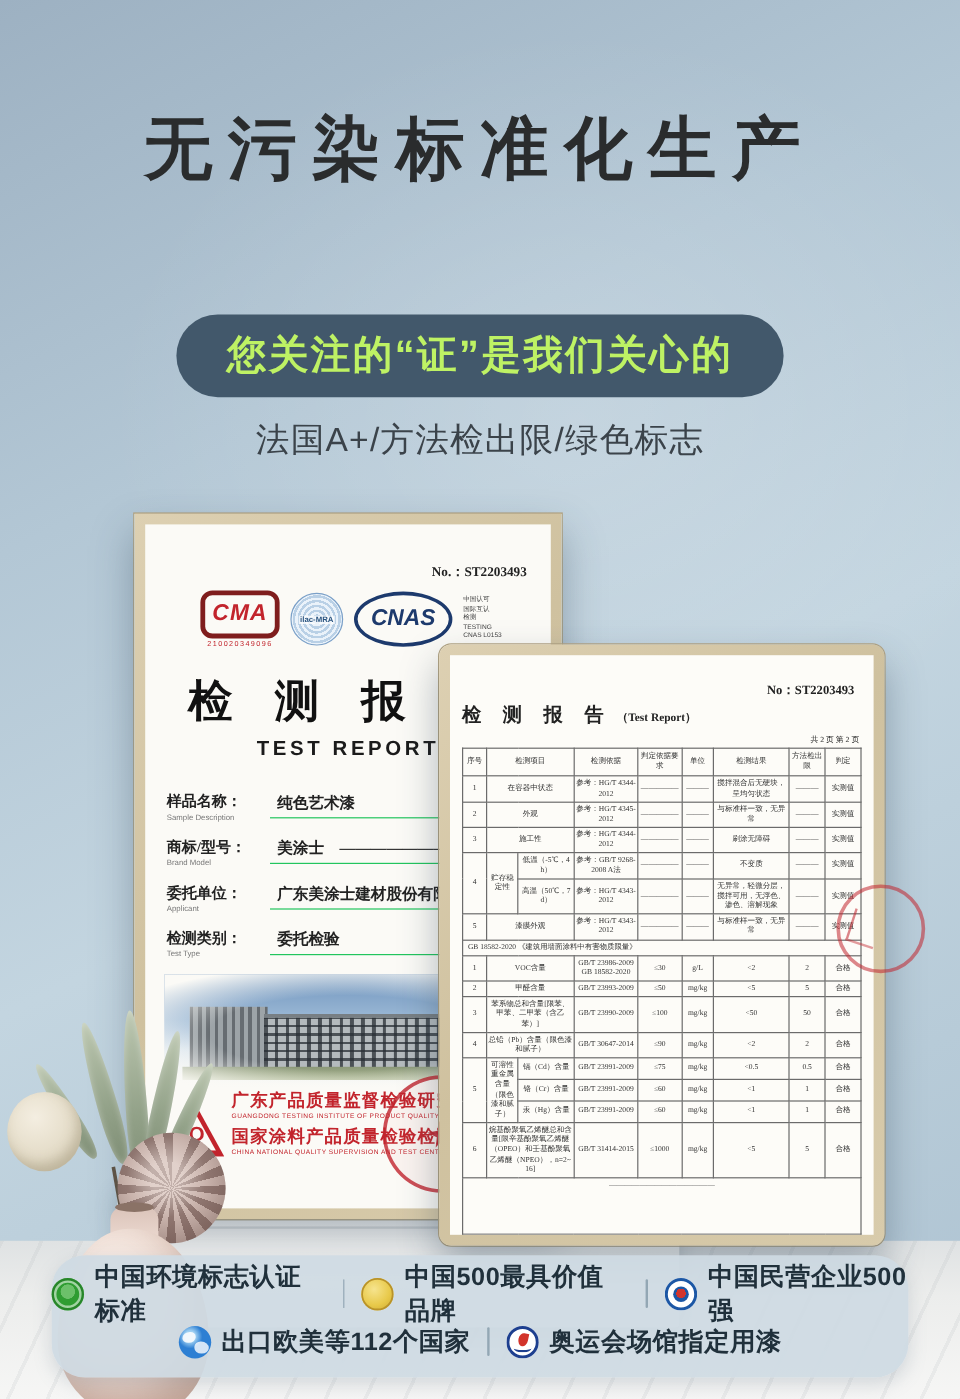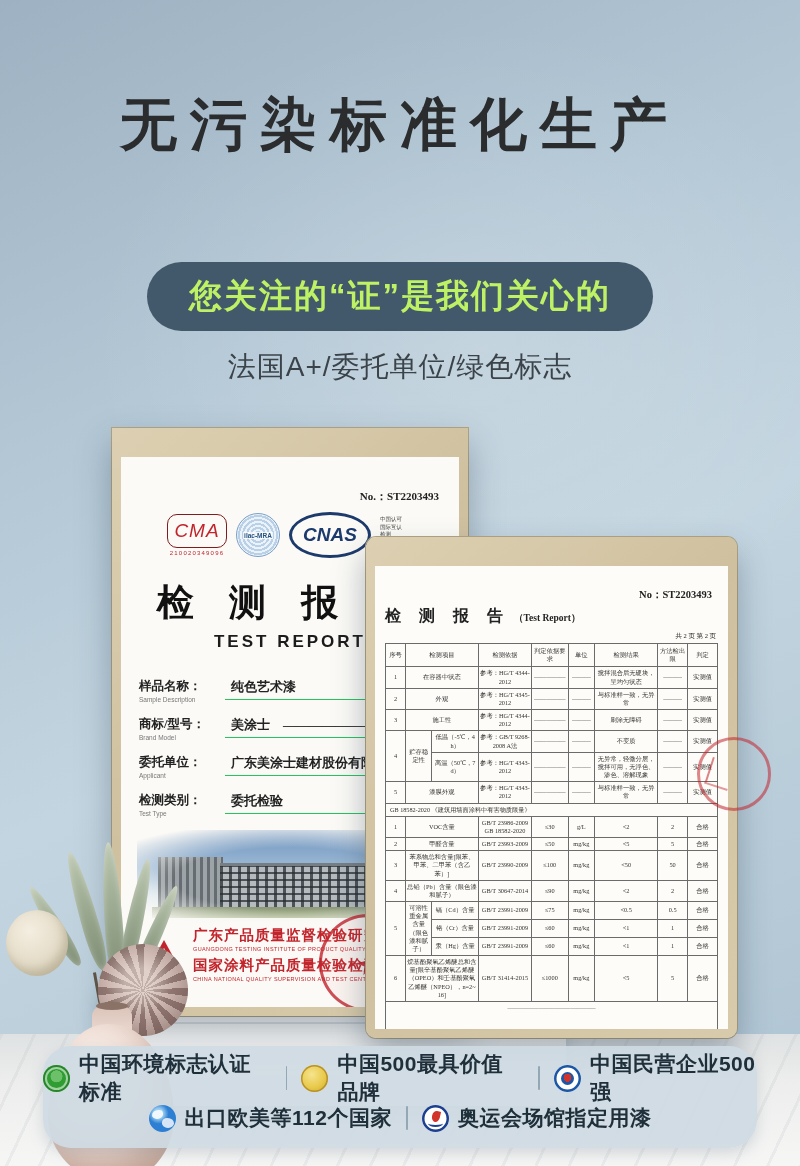--- a/index.html
+++ b/index.html
@@ -26,32 +26,32 @@
   .marble::after{content:"";position:absolute;inset:0;
           background:repeating-linear-gradient(115deg,rgba(175,181,185,.16) 0 3px,transparent 3px 30px);}
   .shelf{position:absolute;left:98px;top:986px;width:468px;height:120px;z-index:2;
          background:linear-gradient(180deg,#ffffff 0%,#f6f6f4 60%,#efefed 100%);
          box-shadow:0 10px 18px rgba(80,95,110,.25);border-radius:3px;}
   .shelf::after{content:"";position:absolute;left:4%;right:4%;top:36px;height:2px;background:rgba(188,193,196,.45);}
 
   
   .frame{position:absolute;background:linear-gradient(135deg,#ddd0b2 0%,#cfc19f 45%,#d8cbab 100%);
          box-shadow:0 16px 32px rgba(45,65,85,.38),0 0 0 1px #b4a584;}
-  .frame .paper{position:absolute;inset:9px;background:#fbfaf6;overflow:hidden;margin-top:20px;}
+  .frame .paper{position:absolute;inset:9px;background:#fbfaf6;overflow:hidden;}
   .lframe{left:112px;top:428px;width:356px;height:588px;z-index:3;}
   .rframe{left:366px;top:537px;width:371px;height:501px;z-index:4;border-radius:10px;}
   .rframe .paper{background:#fdfcf8;}
 
   
   .lc{position:relative;width:100%;height:100%;padding:10px 16px;box-sizing:border-box;
       font-family:"Liberation Serif",serif;color:#222;}
   .lc .no{margin-top:22px;text-align:right;font-size:11px;font-weight:700;padding-right:4px;}
   .lc .logos{display:flex;align-items:center;gap:9px;margin:8px 0 0 30px;}
-  .cma-box{width:58px;height:32px;border:1px solid #7f1d1d;border-radius:10px;display:flex;
-           align-items:center;justify-content:center;color:#c2242c;font-weight:400;font-style:italic;
+  .cma-box{width:58px;height:32px;border:4px solid #7f1d1d;border-radius:10px;display:flex;
+           align-items:center;justify-content:center;color:#c2242c;font-weight:700;font-style:italic;
            font-size:19px;letter-spacing:1px;font-family:"Liberation Sans",sans-serif;}
   .cma-code{font-size:6px;color:#c2242c;letter-spacing:1.2px;text-align:center;margin-top:2px;
             font-family:"Liberation Sans",sans-serif;}
   .ilac{width:42px;height:42px;border-radius:50%;border:1.5px solid #7ba0c8;position:relative;flex:none;
         background:repeating-radial-gradient(circle at 50% 50%,#eaf2fa 0 2px,#b9d0e6 2px 4px);
         display:flex;align-items:center;justify-content:center;}
   .ilac span{font-size:6.5px;font-weight:700;color:#27527f;background:rgba(255,255,255,.75);
              padding:0 1px;font-family:"Liberation Sans",sans-serif;}
   .cnas{width:76px;height:40px;border:3px solid #1d3a6d;border-radius:50%;display:flex;flex:none;
         align-items:center;justify-content:center;color:#1d3a6d;font-weight:800;font-style:italic;
@@ -173,21 +173,21 @@
   .ico-oly::before{content:"";position:absolute;left:6px;bottom:5px;width:15px;height:5px;
            border-bottom:2.5px solid #1d3f8f;border-radius:50%;}
 </style>
 </head>
 <body>
 
 <div class="page">
 
   <div class="title l1">无污染标准化生产</div>
   <div class="banner">您关注的“证”是我们关心的</div>
-  <div class="subtitle">法国A+/委托单位/绿色标志</div>
+  <div class="subtitle">法国A+/方法检出限/绿色标志</div>
 
   <div class="marble"></div>
   <div class="shelf"></div>
 
   <div class="frame lframe">
     <div class="paper">
       <div class="lc">
         <div class="no">No.：ST2203493</div>
         <div class="logos">
           <div>

